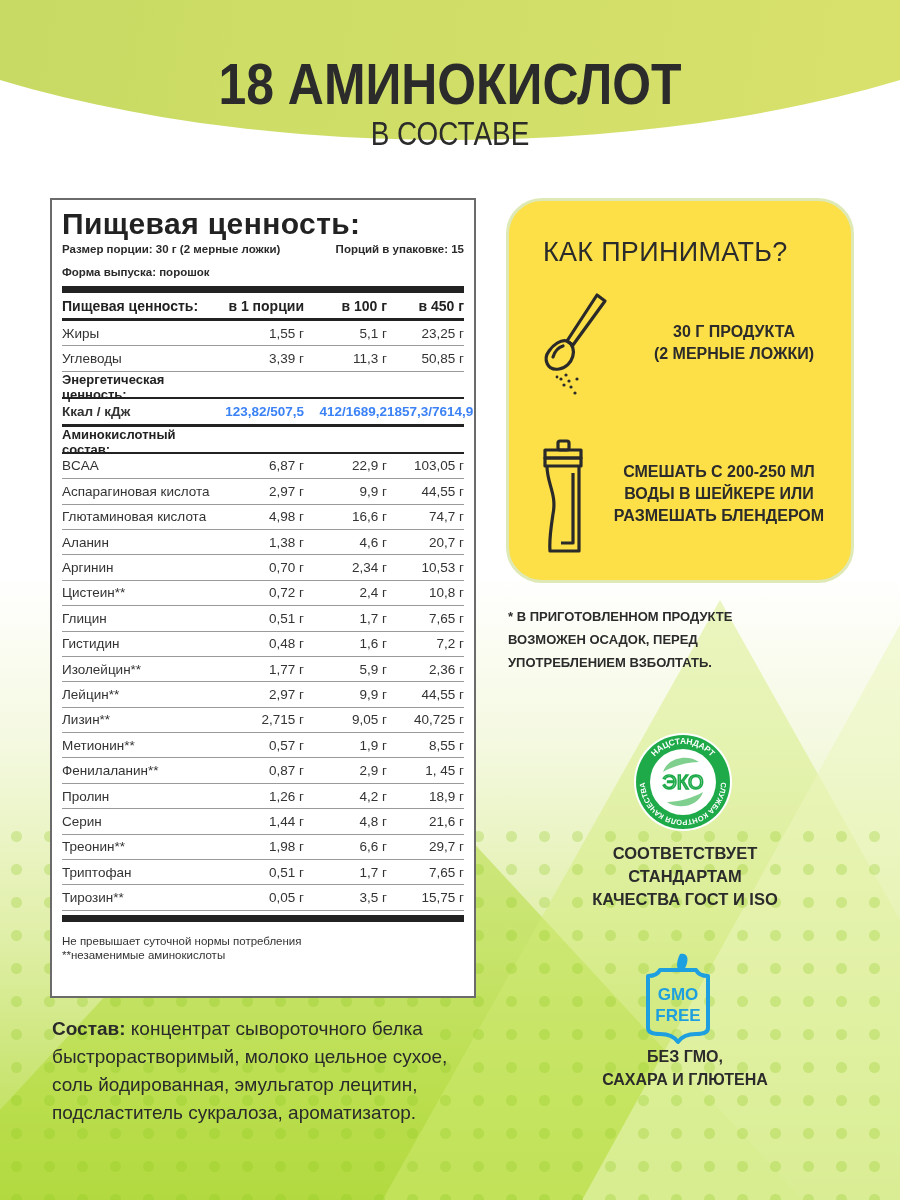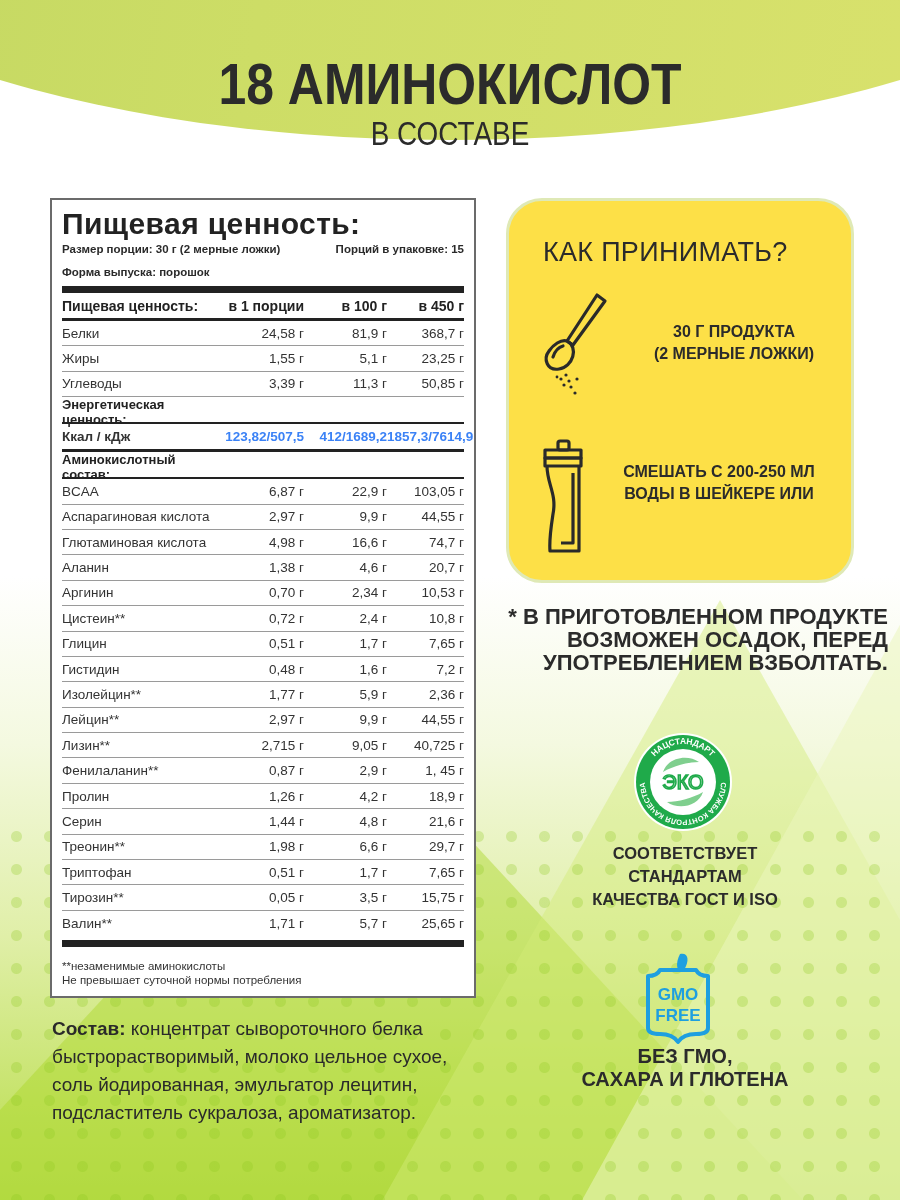--- a/index.html
+++ b/index.html
@@ -84,29 +84,29 @@
   }
   .card .card-title { position: absolute; left: 34px; top: 36px; font-size: 27px; color: #2b2b2b; letter-spacing: 0.3px; }
   .step { position: absolute; font-weight: 700; font-size: 16px; color: #2b2b2b; text-align: center; line-height: 22px; }
   .step1 { left: 110px; top: 120px; width: 230px; }
   .step2 { left: 78px; top: 260px; width: 264px; }
   .icon-spoon { position: absolute; left: 30px; top: 88px; width: 72px; height: 112px; }
   .icon-shaker { position: absolute; left: 32px; top: 238px; width: 44px; height: 115px; }
 
   .note {
     position: absolute; z-index: 2; left: 508px; top: 605px; width: 380px;
-    font-weight: 700; font-size: 22px; line-height: 23px; color: #2b2b2b; text-align: right;
+    font-weight: 700; font-size: 13px; line-height: 23px; color: #2b2b2b;
   }
 
   .badge-eco { position: absolute; z-index: 2; left: 633px; top: 732px; width: 100px; height: 100px; }
   .eco-text { position: absolute; z-index: 2; left: 560px; top: 842px; width: 250px; text-align: center;
     font-weight: 700; font-size: 16.5px; line-height: 23px; color: #2b2b2b; }
   .badge-gmo { position: absolute; z-index: 2; left: 640px; top: 950px; width: 76px; height: 100px; }
   .gmo-text { position: absolute; z-index: 2; left: 560px; top: 1045px; width: 250px; text-align: center;
-    font-weight: 700; font-size: 20px; line-height: 23px; color: #2b2b2b; }
+    font-weight: 700; font-size: 16px; line-height: 23px; color: #2b2b2b; }
 </style>
 </head>
 <body>
 
 <div class="bg">
   <div class="header-arc"></div>
   <div class="tri tri1"></div>
   <div class="tri tri2"></div>
   <div class="tri tri3"></div>
   <div class="dots"></div>
@@ -126,26 +126,20 @@
 
   <div class="row head">
     <span>Пищевая ценность:</span>
     <span class="c">в 1 порции</span>
     <span class="c">в 100 г</span>
     <span class="c">в 450 г</span>
   </div>
 
   <div id="macros-body">
       <div class="row">
-        <span>Белки</span>
-        <span class="c">24,58 г</span>
-        <span class="c">81,9 г</span>
-        <span class="c">368,7 г</span>
-      </div>
-      <div class="row">
         <span>Жиры</span>
         <span class="c">1,55 г</span>
         <span class="c">5,1 г</span>
         <span class="c">23,25 г</span>
       </div>
       <div class="row">
         <span>Углеводы</span>
         <span class="c">3,39 г</span>
         <span class="c">11,3 г</span>
         <span class="c">50,85 г</span>
@@ -226,20 +220,26 @@
         <span class="c">9,9 г</span>
         <span class="c">44,55 г</span>
       </div>
       <div class="row">
         <span>Лизин**</span>
         <span class="c">2,715 г</span>
         <span class="c">9,05 г</span>
         <span class="c">40,725 г</span>
       </div>
       <div class="row">
+        <span>Метионин**</span>
+        <span class="c">0,57 г</span>
+        <span class="c">1,9 г</span>
+        <span class="c">8,55 г</span>
+      </div>
+      <div class="row">
         <span>Фенилаланин**</span>
         <span class="c">0,87 г</span>
         <span class="c">2,9 г</span>
         <span class="c">1, 45 г</span>
       </div>
       <div class="row">
         <span>Пролин</span>
         <span class="c">1,26 г</span>
         <span class="c">4,2 г</span>
         <span class="c">18,9 г</span>
@@ -261,32 +261,26 @@
         <span class="c">0,51 г</span>
         <span class="c">1,7 г</span>
         <span class="c">7,65 г</span>
       </div>
       <div class="row">
         <span>Тирозин**</span>
         <span class="c">0,05 г</span>
         <span class="c">3,5 г</span>
         <span class="c">15,75 г</span>
       </div>
-      <div class="row last">
-        <span>Валин**</span>
-        <span class="c">1,71 г</span>
-        <span class="c">5,7 г</span>
-        <span class="c">25,65 г</span>
-      </div>
     </div>
 
   <div class="thick2"></div>
   <div class="footnote">
+    <div>Не превышает суточной нормы потребления</div>
     <div>**незаменимые аминокислоты</div>
-    <div>Не превышает суточной нормы потребления</div>
   </div>
 </div>
 
 <div class="composition">
   <b>Состав:</b><span> концентрат сывороточного белка быстрорастворимый, молоко цельное сухое, соль йодированная, эмульгатор лецитин, подсластитель сукралоза, ароматизатор.</span>
 </div>
 
 <div class="card">
   <div class="card-title">КАК ПРИНИМАТЬ?</div>
 
@@ -317,20 +311,21 @@
       <rect x="17" y="2" width="11" height="9" rx="2"></rect>
       <rect x="4" y="11" width="36" height="8"></rect>
       <rect x="4" y="19" width="36" height="8"></rect>
       <path d="M6 27 C 6 45, 16 55, 12 75 C 10 88, 8 100, 9 112 L 38 112 L 38 27"></path>
       <path d="M32 34 L32 104 L20 104"></path>
     </g>
   </svg>
   <div class="step step2">
     <div>СМЕШАТЬ  С 200-250 МЛ</div>
     <div>ВОДЫ В ШЕЙКЕРЕ ИЛИ</div>
+    <div>РАЗМЕШАТЬ БЛЕНДЕРОМ</div>
   </div>
 </div>
 
 <div class="note">
   <div>* В ПРИГОТОВЛЕННОМ ПРОДУКТЕ</div>
   <div>ВОЗМОЖЕН ОСАДОК, ПЕРЕД</div>
   <div>УПОТРЕБЛЕНИЕМ ВЗБОЛТАТЬ.</div>
 </div>
 
 <svg class="badge-eco" viewBox="0 0 100 100">

